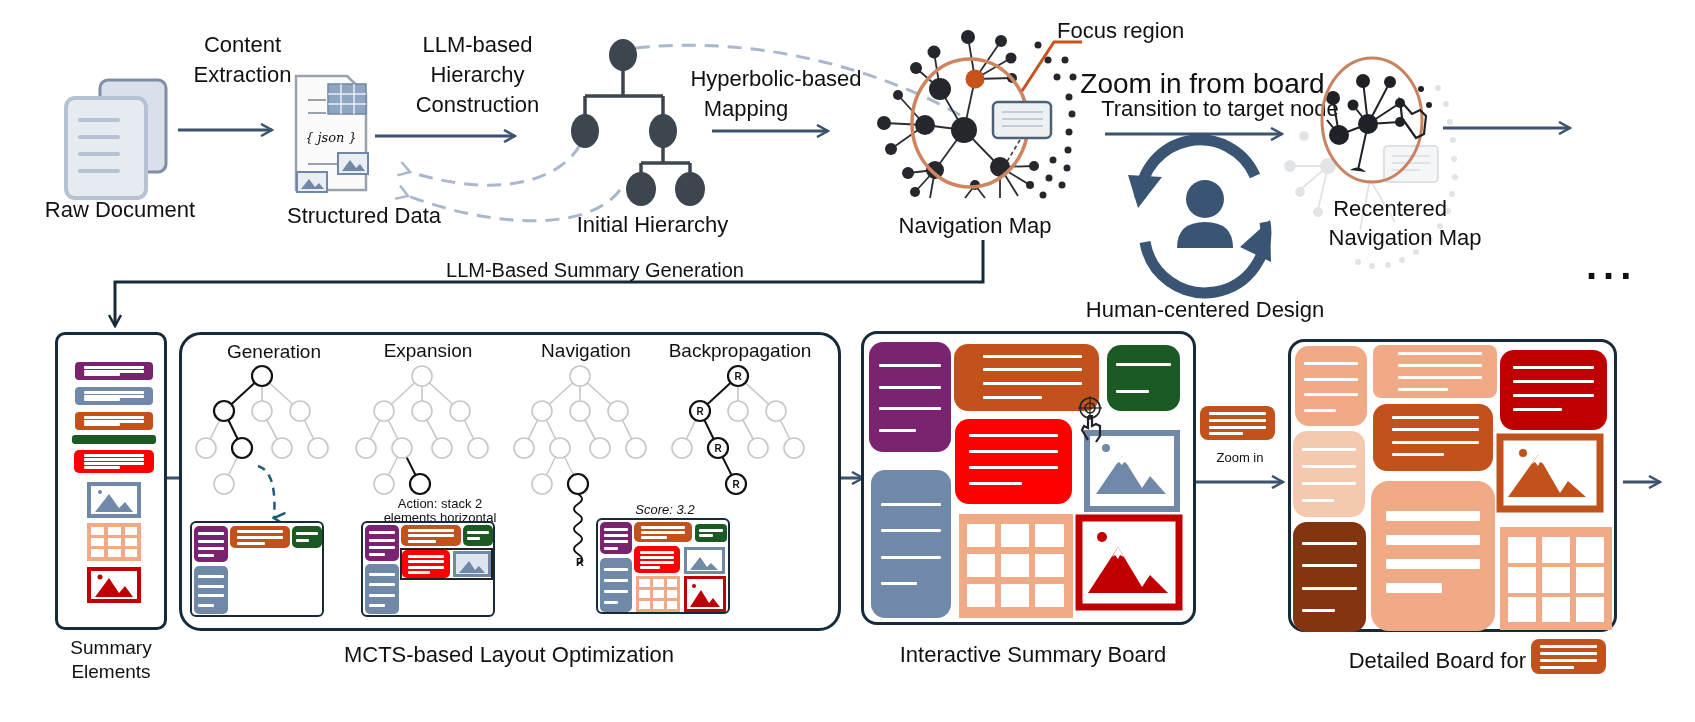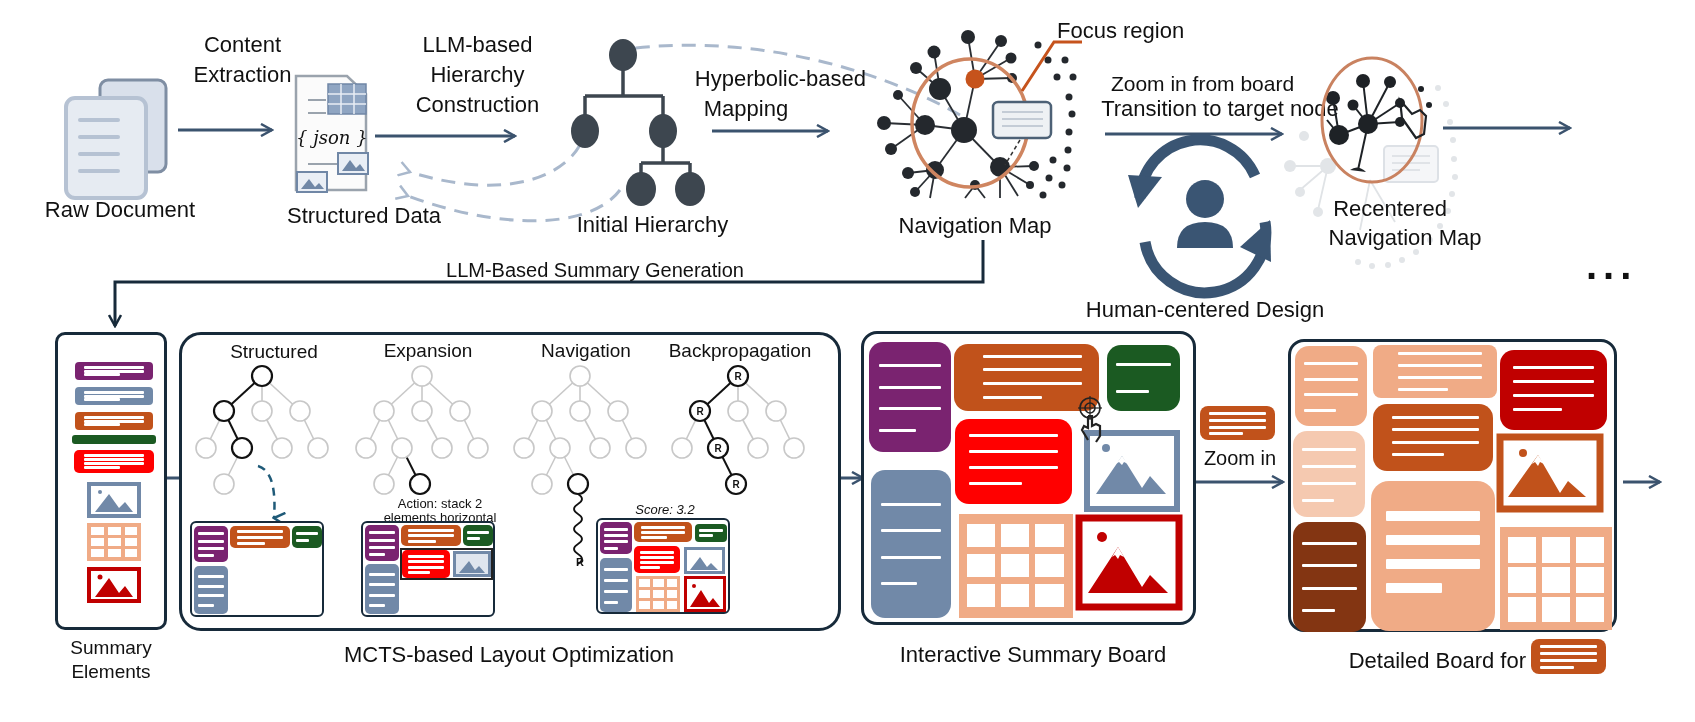--- a/index.html
+++ b/index.html
@@ -81,21 +81,21 @@
       <line x1="354" y1="84" x2="354" y2="114"></line>
   </g>
   <line x1="308" y1="100" x2="326" y2="100" stroke="#9aa3ad" stroke-width="2"></line>
   <line x1="308" y1="113" x2="326" y2="113" stroke="#9aa3ad" stroke-width="2"></line>
   <line x1="308" y1="164" x2="337" y2="164" stroke="#9aa3ad" stroke-width="2"></line>
   <rect x="338" y="153" width="30" height="21" fill="#e9eef5" stroke="#7087a6" stroke-width="2"></rect>
   <path d="M342,171 L350,160 L356,168 L360,164 L365,171 Z" fill="#7087a6"></path>
   <rect x="297" y="172" width="30" height="20" fill="#e9eef5" stroke="#7087a6" stroke-width="2"></rect>
   <path d="M301,189 L309,179 L315,187 L319,183 L324,189 Z" fill="#7087a6"></path>
 </svg>
-<div class="lbl-sm" style="left:296px;top:127px;width:70px;font-family:'DejaVu Serif',serif;font-style:italic;font-size:18px;">{ json }</div>
+<div class="lbl-sm" style="left:296px;top:127px;width:70px;font-family:'DejaVu Serif',serif;font-style:italic;font-size:13px;">{ json }</div>
 <div class="lbl" style="left:264px;top:203px;width:200px;">Structured Data</div>
 
 <div class="lbl" style="left:395px;top:32px;width:165px;">LLM-based</div>
 <div class="lbl" style="left:395px;top:62px;width:165px;">Hierarchy</div>
 <div class="lbl" style="left:395px;top:92px;width:165px;">Construction</div>
 
 <svg width="1695" height="722">
   <g stroke="#3d464f" stroke-width="3.5" fill="none">
     <line x1="623" y1="58" x2="623" y2="96"></line>
     <line x1="585" y1="96" x2="663" y2="96"></line>
@@ -109,21 +109,21 @@
   <g fill="#3d464f">
     <ellipse cx="623" cy="55" rx="14" ry="16"></ellipse>
     <ellipse cx="585" cy="131" rx="14" ry="17"></ellipse>
     <ellipse cx="663" cy="131" rx="14" ry="17"></ellipse>
     <ellipse cx="641" cy="189" rx="15" ry="17"></ellipse>
     <ellipse cx="690" cy="189" rx="15" ry="17"></ellipse>
   </g>
 </svg>
 <div class="lbl" style="left:565px;top:212px;width:175px;">Initial Hierarchy</div>
 
-<div class="lbl" style="left:686px;top:66px;width:180px;text-align:right;">Hyperbolic-based</div>
+<div class="lbl" style="left:686px;top:66px;width:180px;">Hyperbolic-based</div>
 <div class="lbl" style="left:656px;top:96px;width:180px;">Mapping</div>
 
 <svg width="1695" height="722">
   <g stroke="#2a2e33" stroke-width="1.8">
     <line x1="964" y1="130" x2="940" y2="89"></line>
       <line x1="964" y1="130" x2="925" y2="125"></line>
     <line x1="964" y1="130" x2="935" y2="170"></line>
       <line x1="964" y1="130" x2="1000" y2="167"></line>
     <line x1="964" y1="130" x2="975" y2="79"></line>
       <line x1="975" y1="79" x2="968" y2="37"></line>
@@ -187,21 +187,21 @@
       <line x1="1002" y1="112" x2="1043" y2="112"></line>
       <line x1="1002" y1="119" x2="1043" y2="119"></line>
       <line x1="1002" y1="126" x2="1043" y2="126"></line>
     </g>
   <line x1="1020" y1="140" x2="1005" y2="165" stroke="#333" stroke-width="1.5" stroke-dasharray="4,3"></line>
   <polyline points="1022,91 1054,42 1082,42" fill="none" stroke="#c6531c" stroke-width="3"></polyline>
 </svg>
 <div class="lbl" style="left:1057px;top:18px;width:150px;text-align:left;">Focus region</div>
 <div class="lbl" style="left:890px;top:213px;width:170px;">Navigation Map</div>
 
-<div class="lbl-sm" style="left:1080px;top:73px;width:245px;font-size:21px;">Zoom in from board</div>
+<div class="lbl-sm" style="left:1080px;top:73px;width:245px;font-size:28px;">Zoom in from board</div>
 <div class="lbl" style="left:1075px;top:96px;width:290px;">Transition to target node</div>
 
 <svg width="1695" height="722">
   <path d="M1140,198 A60,60 0 0 1 1255,176" fill="none" stroke="#3a5573" stroke-width="11"></path>
   <polygon points="1128,175 1162,177 1138,208" fill="#3a5573"></polygon>
   <path d="M1265,222 A60,60 0 0 1 1145,242" fill="none" stroke="#3a5573" stroke-width="11"></path>
   <polygon points="1271,262 1240,247 1270,220" fill="#3a5573"></polygon>
   <circle cx="1205" cy="199" r="19" fill="#3a5573"></circle>
   <path d="M1177,248 Q1177,222 1205,222 Q1233,222 1233,248 Z" fill="#3a5573"></path>
 </svg>
@@ -412,21 +412,21 @@
     <circle cx="682" cy="448" r="10" fill="#fff" stroke="#c8c8c8" stroke-width="1.6"></circle>
     <circle cx="718" cy="448" r="10" fill="#fff" stroke="#111" stroke-width="2.2"></circle>
     <text x="718" y="452" text-anchor="middle" font-size="10" font-weight="bold" font-family="Liberation Sans, sans-serif" fill="#111">R</text>
     <circle cx="758" cy="448" r="10" fill="#fff" stroke="#c8c8c8" stroke-width="1.6"></circle>
     <circle cx="794" cy="448" r="10" fill="#fff" stroke="#c8c8c8" stroke-width="1.6"></circle>
     <circle cx="736" cy="484" r="10" fill="#fff" stroke="#111" stroke-width="2.2"></circle>
     <text x="736" y="488" text-anchor="middle" font-size="10" font-weight="bold" font-family="Liberation Sans, sans-serif" fill="#111">R</text>
     <path d="M258,466 C272,470 276,490 274,518" fill="none" stroke="#1f5a78" stroke-width="2.5" stroke-dasharray="8,6" marker-end="url(#ahb)"></path>
   </svg>
 
-<div class="lbl-sm" style="left:214px;top:341px;width:120px;">Structured</div>
+<div class="lbl-sm" style="left:214px;top:341px;width:120px;">Generation</div>
 <div class="lbl-sm" style="left:368px;top:340px;width:120px;">Expansion</div>
 <div class="lbl-sm" style="left:526px;top:340px;width:120px;">Navigation</div>
 <div class="lbl-sm" style="left:660px;top:340px;width:160px;">Backpropagation</div>
 
 <div class="lbl-xs" style="left:380px;top:496px;width:120px;">Action: stack 2</div>
 <div class="lbl-xs" style="left:370px;top:510px;width:140px;">elements horizontal</div>
 <div class="lbl-xs" style="left:620px;top:502px;width:90px;font-style:italic;">Score: 3.2</div>
 <div class="lbl-xs" style="left:572px;top:555px;width:16px;font-weight:bold;font-size:11px;">R</div>
 
 <div class="panel" style="left:190px;top:521px;width:134px;height:96px;border-width:2px;border-radius:6px;">
@@ -647,21 +647,21 @@
 <div class="lbl" style="left:868px;top:642px;width:330px;">Interactive Summary Board</div>
 
 <div class="card" style="left:1200px;top:406px;width:75px;height:34px;background:#c1521b;border-radius:8px;">
     <div class="lines">
       <i></i>
       <i></i>
       <i></i>
       <i class="short"></i>
     </div>
   </div>
-<div class="lbl-sm" style="left:1195px;top:447px;width:90px;font-size:20px;">Zoom in</div>
+<div class="lbl-sm" style="left:1195px;top:447px;width:90px;font-size:13px;">Zoom in</div>
 
 <div class="panel" style="left:1288px;top:339px;width:329px;height:293px;border-radius:16px;">
   <div class="card" style="left:4px;top:4px;width:72px;height:80px;background:#f0ab86;border-radius:14px;">
       <div class="lines" style="top:20%;bottom:18%">
         <i></i>
         <i></i>
         <i></i>
         <i class="short"></i>
       </div>
     </div>

